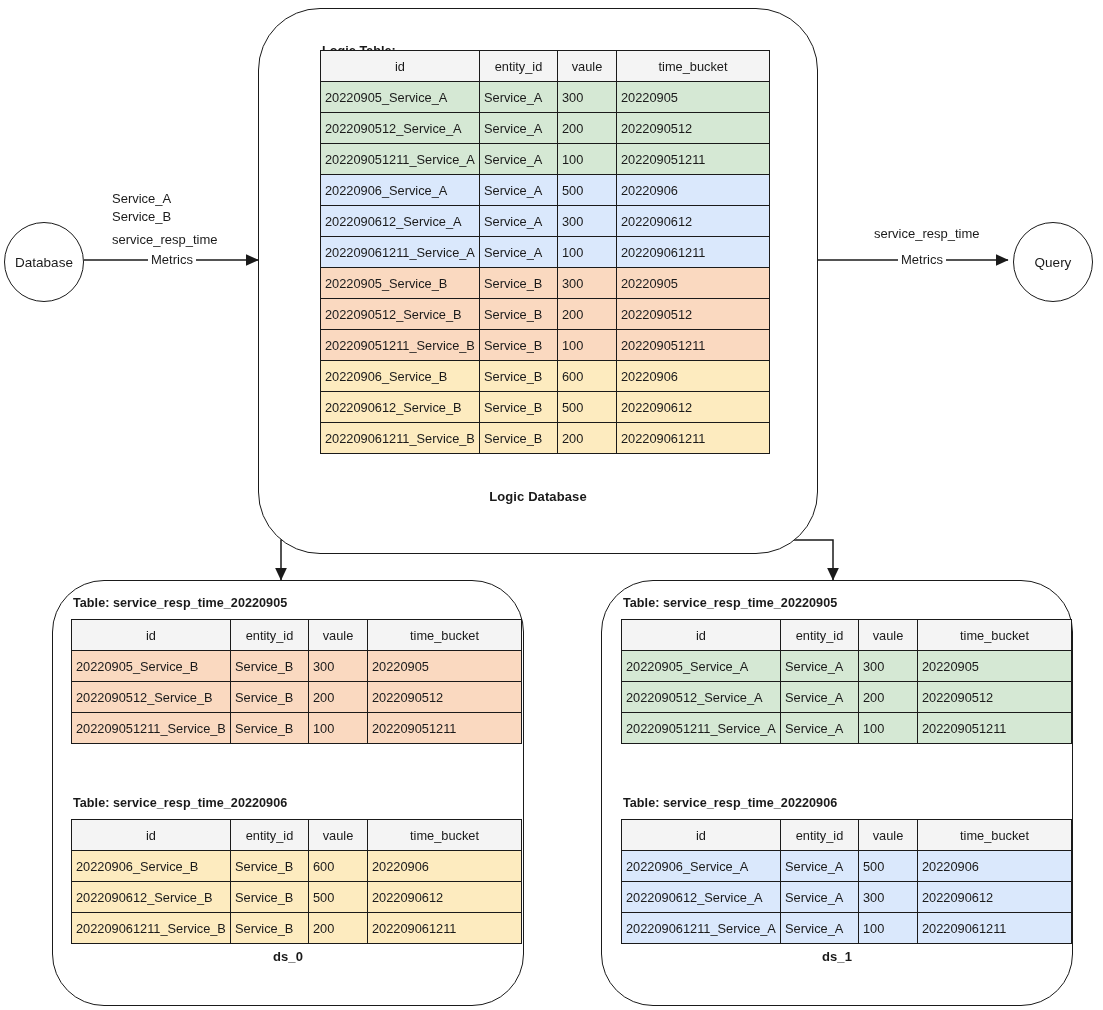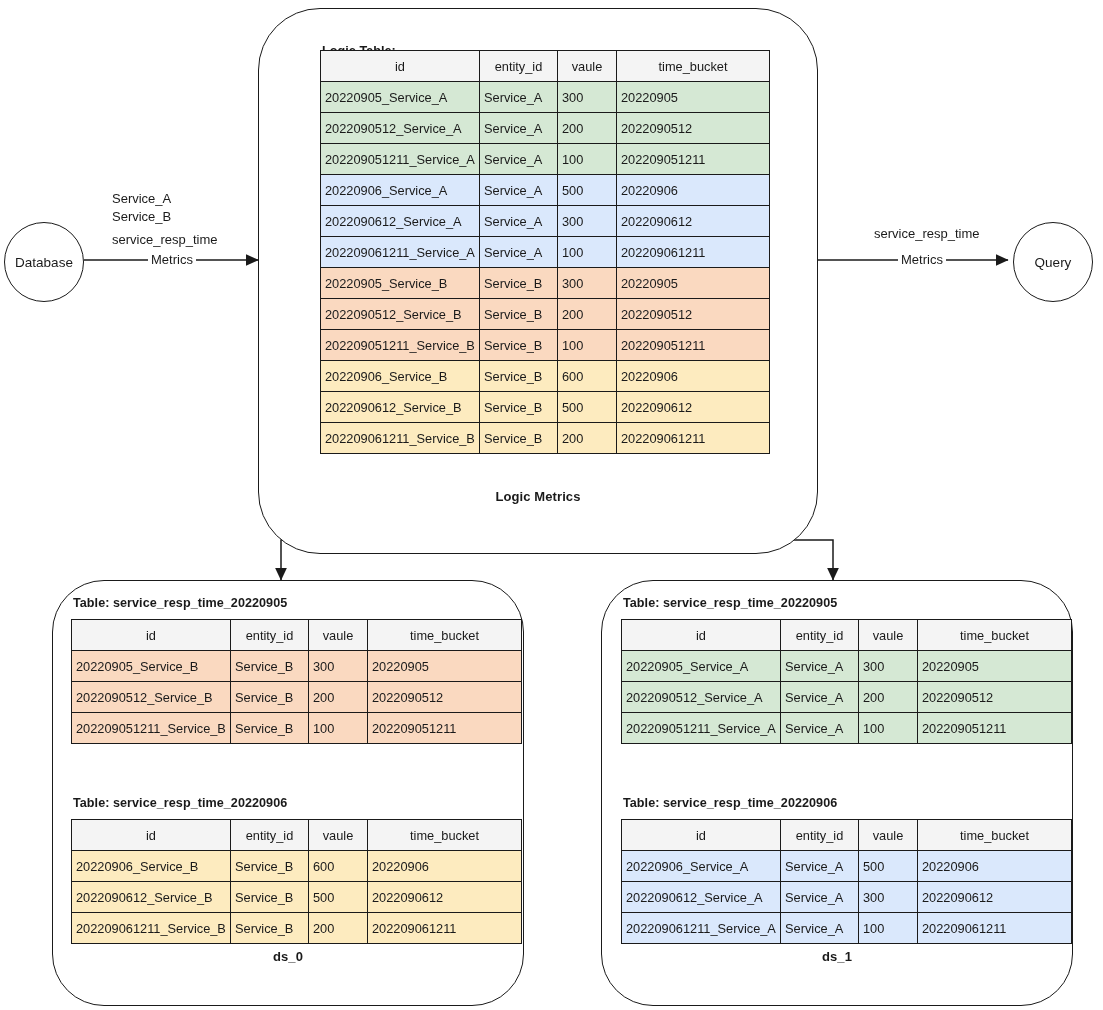--- a/index.html
+++ b/index.html
@@ -137,21 +137,21 @@
 
   <div class="edge-label" style="left:112px; top:190px;">Service_A
 Service_B</div>
   <div class="edge-label" style="left:112px; top:231px;">service_resp_time</div>
   <div class="edge-label on-line" style="left:148px; top:251px;">Metrics</div>
 
   <div class="edge-label" style="left:874px; top:225px;">service_resp_time</div>
   <div class="edge-label on-line" style="left:898px; top:251px;">Metrics</div>
 
   <div class="container-box" style="left:258px; top:8px; width:558px; height:544px;">
-    <div class="box-caption" style="left:0; top:480px;">Logic Metrics</div>
+    <div class="box-caption" style="left:0; top:480px;">Logic Database</div>
   </div>
   <div class="table-title" style="left:322px; top:18px;margin-top:25px;">Logic Table:
 service_resp_time</div>
   <table class="grid" id="logic-table" style="left:320px; top:50px; width:449px;">
     <colgroup>
       <col style="width:159px">
         <col style="width:78px">
         <col style="width:59px">
         <col style="width:153px">
     </colgroup>

